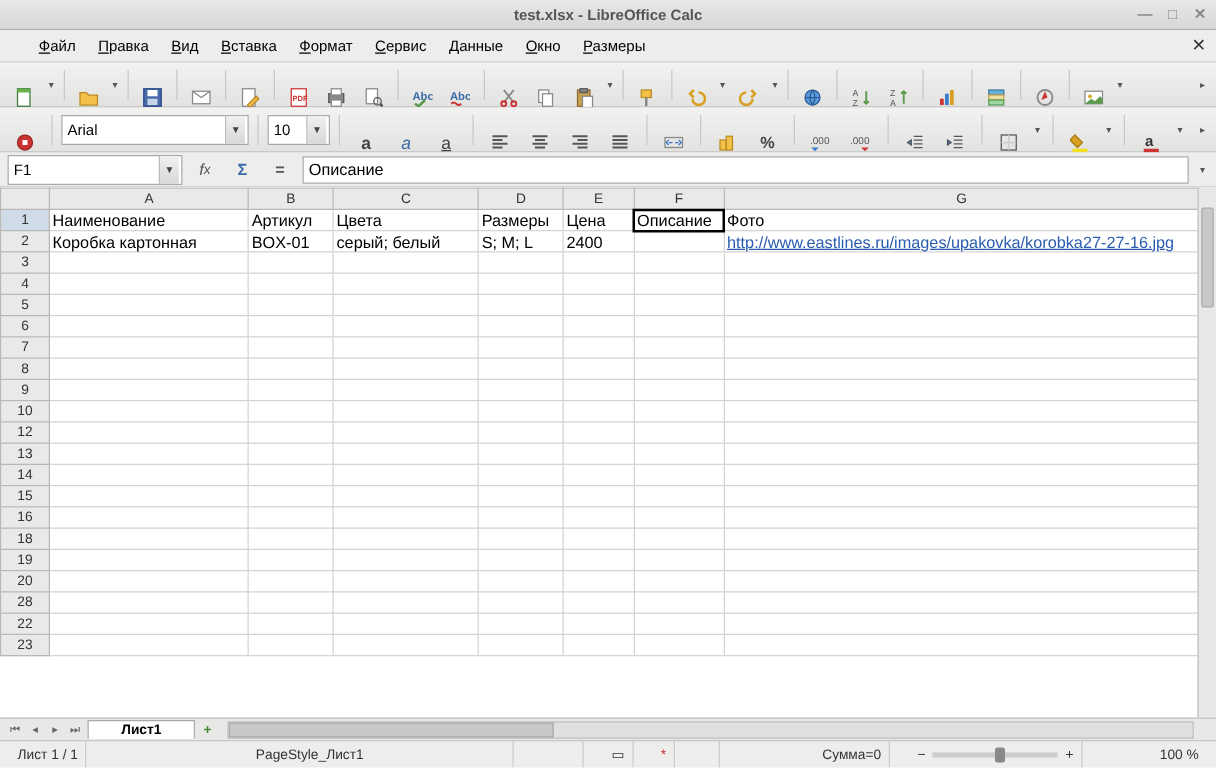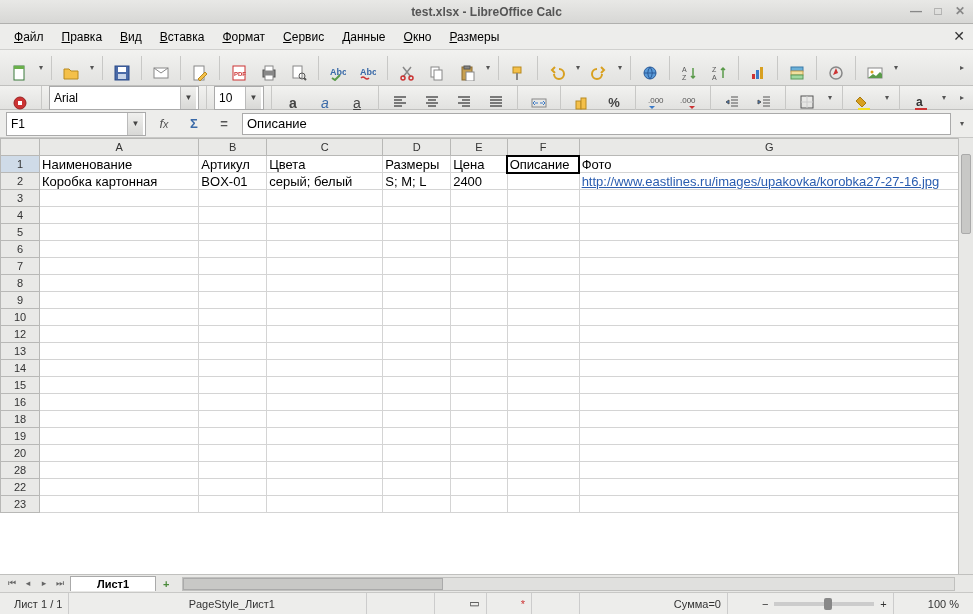--- a/index.html
+++ b/index.html
@@ -1,26 +1,26 @@
 <!DOCTYPE html>
 <html><head>
 <meta charset="utf-8">
 <style>
 * { box-sizing: border-box; margin: 0; padding: 0; }
 body { font-family: "Liberation Sans", Arial, sans-serif; font-size: 12px; background: #ededeb; width: 973px; height: 614px; overflow: hidden; display: flex; flex-direction: column; color: #000; }
 .titlebar { height: 24px; background: linear-gradient(#e8e8e6,#d7d7d5); border-bottom: 1px solid #b0b0ae; display: flex; align-items: center; justify-content: center; position: relative; font-size: 12px; color: #555; font-weight: bold; }
 .titlebar .wc { position: absolute; right: 6px; top: 4px; display: flex; gap: 8px; color: #888; }
 .titlebar .wc span { width: 14px; height: 14px; display: inline-flex; align-items: center; justify-content: center; cursor: default; }
-.menubar { height: 26px; background: #ededeb; display: flex; align-items: center; padding: 0 6px; gap: 2px; border-bottom: 1px solid #d0d0ce; position: relative; }
+.menubar { height: 26px; background: #ededeb; display: flex; align-items: center; padding: 0 23px; gap: 2px; border-bottom: 1px solid #d0d0ce; position: relative; }
 .menubar .mi { padding: 3px 8px; text-decoration: underline; text-decoration-color: transparent; cursor: default; }
 .menubar .mi:first-letter { text-decoration: underline; }
 .menubar .close-doc { position: absolute; right: 8px; top: 4px; font-family: sans-serif; font-size: 14px; color: #333; }
 .toolbar { height: 36px; background: linear-gradient(#f2f2f0,#e2e2e0); border-bottom: 1px solid #c0c0be; display: flex; align-items: center; padding: 0 6px; gap: 2px; }
-.toolbar2 { height: 24px; background: linear-gradient(#f2f2f0,#e2e2e0); border-bottom: 1px solid #c0c0be; display: flex; align-items: center; padding: 0 6px; gap: 4px; }
-.tbtn { width: 28px; height: 28px; border: 1px solid transparent; border-radius: 3px; display: inline-flex; justify-content: center; font-size: 14px; color: #444; cursor: default; margin-top: 20px; }
+.toolbar2 { height: 36px; background: linear-gradient(#f2f2f0,#e2e2e0); border-bottom: 1px solid #c0c0be; display: flex; align-items: center; padding: 0 6px; gap: 4px; }
+.tbtn { width: 28px; height: 28px; border: 1px solid transparent; border-radius: 3px; display: inline-flex; align-items: center; justify-content: center; font-size: 14px; color: #444; cursor: default; margin-top: 20px; }
 .dd { width: 10px; font-size: 8px; color: #555; display: inline-flex; align-items: center; justify-content: center; }
 .sep { width: 1px; height: 24px; background: #c8c8c6; margin: 0 3px; }
 .combo { height: 24px; background: #fff; border: 1px solid #aaa; display: flex; align-items: center; padding: 0 4px; font-size: 12px; position: relative; }
 .combo .arrow { position: absolute; right: 2px; top: 0; bottom: 0; width: 16px; background: linear-gradient(#f0f0ee,#d8d8d6); border-left: 1px solid #bbb; display: flex; align-items: center; justify-content: center; font-size: 8px; color: #444; }
 .fmlbar { height: 28px; background: #ededeb; border-bottom: 1px solid #c8c8c6; display: flex; align-items: center; padding: 3px 6px; gap: 6px; }
 .fmlbar .fbtn { width: 24px; height: 22px; display: inline-flex; align-items: center; justify-content: center; font-size: 13px; color: #555; font-style: italic; }
 .cellinput { flex: 1; height: 22px; background: #fff; border: 1px solid #aaa; padding: 0 4px; font-size: 13px; display: flex; align-items: center; }
 .sheet { flex: 1; display: flex; flex-direction: column; background: #fff; position: relative; overflow: hidden; }
 .gridwrap { flex: 1; overflow: hidden; position: relative; }
 table.grid { border-collapse: collapse; table-layout: fixed; width: 960px; }
@@ -33,23 +33,23 @@
 td.url { color: #2a5db0; text-decoration: underline; }
 .vscroll { position: absolute; right: 0; top: 0; bottom: 0; width: 15px; background: #e8e8e6; border-left: 1px solid #c0c0be; }
 .vscroll .thumb { position: absolute; top: 16px; left: 2px; right: 2px; height: 80px; background: #c8c8c6; border: 1px solid #aaa; border-radius: 2px; }
 .sheettabs { height: 18px; background: #e8e8e6; border-top: 1px solid #c0c0be; display: flex; align-items: center; font-size: 11px; padding-left: 4px; gap: 0; position: relative; }
 .sheettabs .nav { display: flex; }
 .sheettabs .nav span { width: 16px; text-align: center; color: #666; font-size: 9px; }
 .sheettabs .tab { padding: 1px 26px; background: #fff; border: 1px solid #aaa; border-bottom: none; border-radius: 0 0 0 0; font-weight: bold; margin-left: 2px; }
 .sheettabs .add { width: 16px; height: 14px; display: inline-flex; align-items: center; justify-content: center; color: #4a8a3a; font-weight: bold; margin-left: 2px; }
 .hscroll { flex: 1; margin-left: 8px; margin-right: 18px; height: 14px; background: #e0e0de; border: 1px solid #c0c0be; position: relative; }
 .hscroll .thumb { position: absolute; left: 0; top: 0; bottom: 0; width: 260px; background: #c8c8c6; border: 1px solid #aaa; }
-.status { height: 22px; background: #ededeb; border-top: 1px solid #c8c8c6; display: flex; align-items: center; font-size: 11px; padding: 0 8px; gap: 28px; color: #333; }
+.status { height: 22px; background: #ededeb; border-top: 1px solid #c8c8c6; display: flex; align-items: center; font-size: 11px; padding: 0 8px; gap: 16px; color: #333; }
 .status .seg { padding: 0 6px; border-right: 1px solid #ccc; height: 100%; display: flex; align-items: center; }
-.status .seg:last-child { border-right: none; }
+.status .seg:last-child { border-right: none; margin-left: 40px; }
 .status .flex { flex: 1; }
 .zoom { display: flex; align-items: center; gap: 6px; }
 .zoom .track { width: 100px; height: 4px; background: #ccc; position: relative; }
 .zoom .track .knob { position: absolute; left: 50%; top: -4px; width: 8px; height: 12px; background: #888; border-radius: 2px; }
 .col-A{width:155px}.col-B{width:66px}.col-C{width:113px}.col-D{width:66px}.col-E{width:55px}.col-F{width:70px}.col-G{width:370px}
 svg { display: block; }
 </style>
 </head>
 <body>
 

